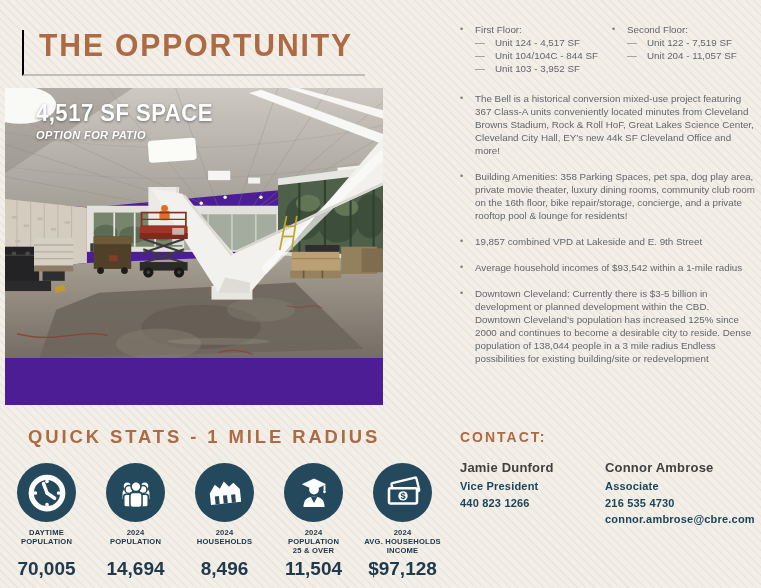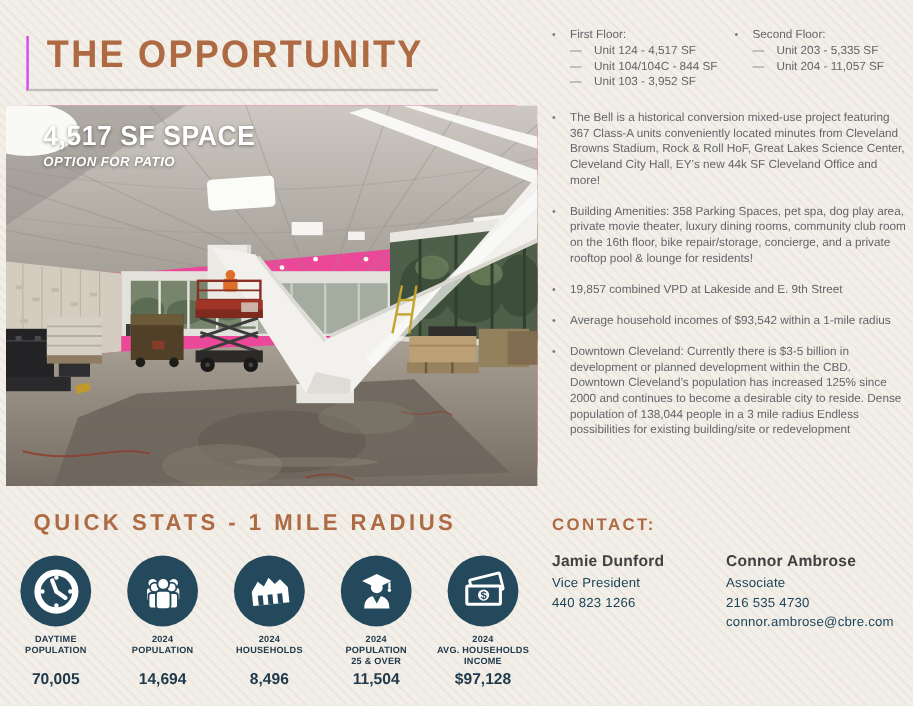--- a/index.html
+++ b/index.html
@@ -5,26 +5,26 @@
   html,body{margin:0;padding:0;background:#e8e5df;}
   .page{position:relative;width:761px;height:588px;background:#f2efe9;overflow:hidden;
         font-family:"Liberation Sans",sans-serif;}
   .page::before{content:'';position:absolute;inset:0;z-index:0;
         background:repeating-linear-gradient(45deg, rgba(186,148,124,0.10) 0 1.5px, transparent 1.5px 6px);
         pointer-events:none;}
   .layer{position:absolute;z-index:1;}
 
   
   .title-rule{left:22px;top:30px;width:341px;height:44px;
-        border-left:2px solid #d946ef;border-bottom:2px solid #c0beb8;}
+        border-left:2px solid #000000;border-bottom:2px solid #c0beb8;}
   .title-rule h1{margin:0;padding:0 0 0 16px;font-size:32px;font-weight:bold;color:#ad6a43;
         letter-spacing:2px;line-height:30px;transform:scaleX(.94);transform-origin:left top;white-space:nowrap;}
 
   
-  .photo{left:5px;top:88px;width:443px;height:317px;background:#ec4899;border-radius:19px;}
+  .photo{left:5px;top:88px;width:378px;height:317px;background:#4c1d95;}
   .photo svg{position:absolute;inset:0;display:block;}
   .photo-caption{position:absolute;left:31px;top:12px;color:#fff;text-shadow:0 1px 3px rgba(0,0,0,.45);}
   .photo-caption .big{font-size:23px;font-weight:bold;letter-spacing:.5px;transform:scaleX(.96);transform-origin:left top;white-space:nowrap;}
   .photo-caption .small{font-size:11px;font-weight:bold;font-style:italic;letter-spacing:.4px;margin-top:2px;}
 
   
   .right-col{left:460px;top:23px;width:297px;color:#63666a;font-size:9.8px;line-height:13px;}
   .floors-row{display:flex;margin-bottom:17px;}
   .floor-col1{width:152px;}
   .floor-col2{flex:1;}
@@ -40,29 +40,29 @@
   .quick h2{margin:0 0 0 26px;font-size:19px;font-weight:bold;color:#ad6a43;
         letter-spacing:3px;transform:scaleX(.97);transform-origin:left top;white-space:nowrap;}
   .stats-row{display:flex;margin-top:15px;}
   .stat{width:89px;display:flex;flex-direction:column;align-items:center;text-align:center;}
   .stat-circle{width:59px;height:59px;border-radius:50%;background:#24495c;
         display:flex;align-items:center;justify-content:center;}
   .stat-circle svg{width:42px;height:42px;display:block;}
   .stat-label{margin-top:6px;height:30px;font-size:7.6px;line-height:9.2px;font-weight:bold;
         color:#20394b;letter-spacing:.2px;}
   .stat-label span{display:block;}
-  .stat-value{font-size:13px;font-weight:bold;color:#20394b;}
+  .stat-value{font-size:19px;font-weight:bold;color:#20394b;}
 
   
   .contact{left:460px;top:429px;width:300px;}
   .contact h2{margin:0;font-size:14px;font-weight:bold;color:#ad6a43;letter-spacing:2px;}
   .people{display:flex;margin-top:15px;}
   .person{width:145px;}
   .person .name{font-size:13px;font-weight:bold;color:#404040;margin-bottom:3px;letter-spacing:.2px;}
-  .person .line{font-size:11px;font-weight:normal;color:#1d4458;line-height:16.5px;letter-spacing:.2px;}
+  .person .line{font-size:11px;font-weight:bold;color:#1d4458;line-height:16.5px;letter-spacing:.2px;}
 </style>
 </head>
 <body>
 
 <div class="page">
 
   <div class="layer title-rule">
     <h1>THE OPPORTUNITY</h1>
   </div>
 
@@ -283,21 +283,21 @@
           <span>Unit 103 - 3,952 SF</span>
         </div>
       </div>
       <div class="floor-col2">
         <div class="b-line">
           <span class="b-marker">•</span>
           <span>Second Floor:</span>
         </div>
         <div class="unit-line">
           <span class="dash">—</span>
-          <span>Unit 203 - 5,335 SF</span>
+          <span>Unit 122 - 7,519 SF</span>
         </div>
         <div class="unit-line">
           <span class="dash">—</span>
           <span>Unit 204 - 11,057 SF</span>
         </div>
       </div>
     </div>
 
     <div class="bullet-para">
       <span class="b-marker">•</span>

